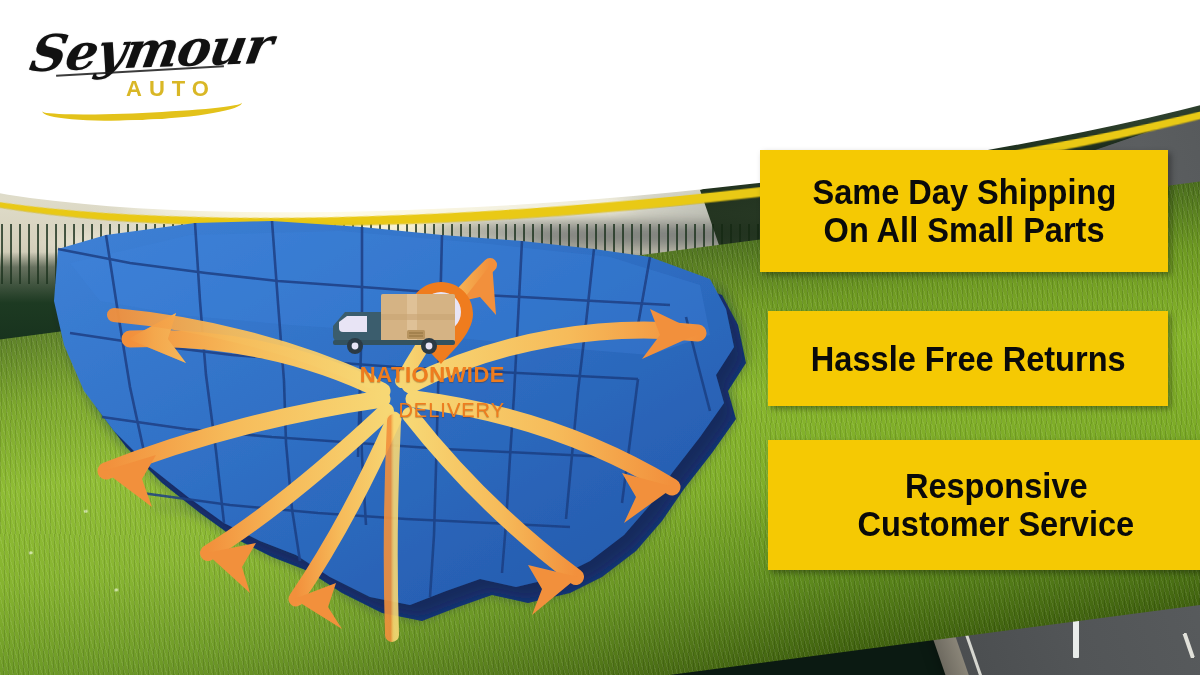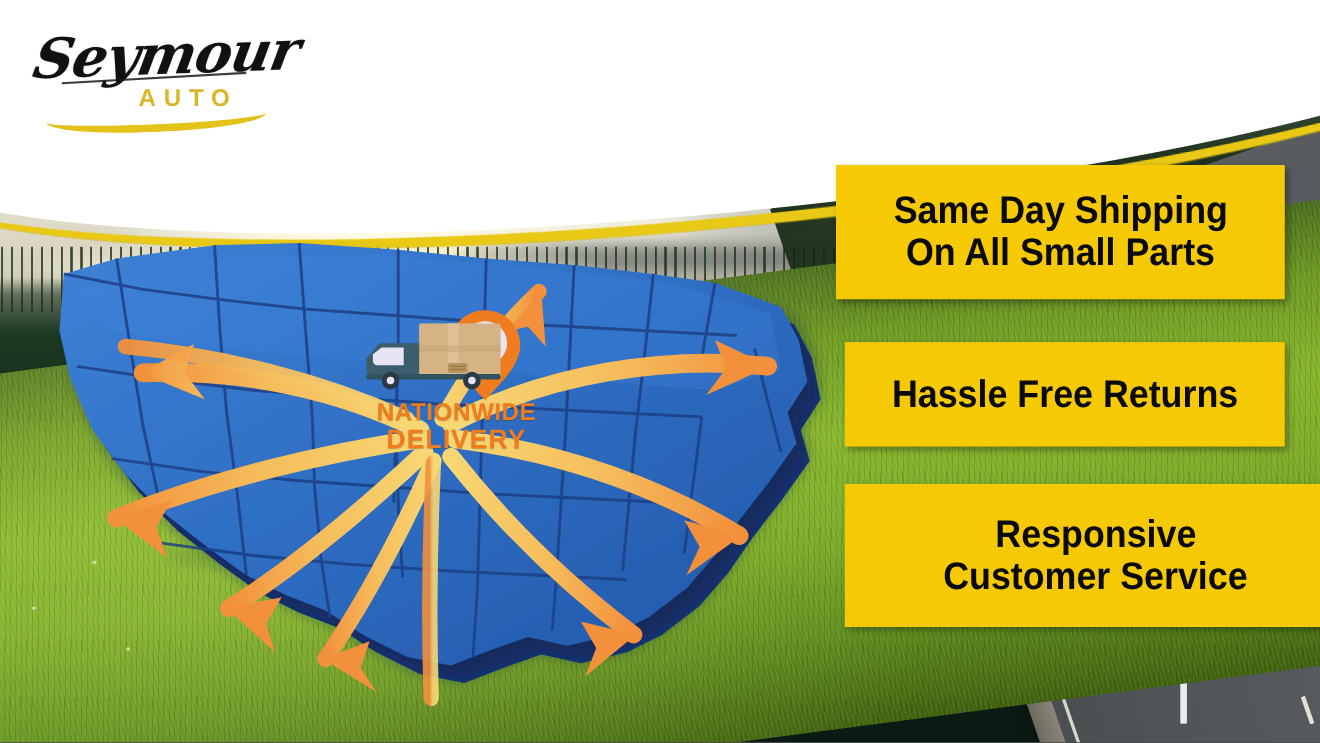--- a/index.html
+++ b/index.html
@@ -153,26 +153,26 @@
   }
 
   
   .mapwrap{ position:absolute; left:10px; top:205px; width:800px; height:450px; }
   .mapwrap svg{ display:block; overflow:visible; }
 
   
   .delivery{ position:absolute; left:325px; top:278px; width:180px; height:170px; }
   .delivery svg{ display:block; overflow:visible; }
   .deliv-text{
-    position:absolute; left:0; top:86px; width:180px; text-align:center;
+    position:absolute; left:0; top:86px; width:180px; text-align:right;
     line-height:1; color:#ef7c1e;
     text-shadow:0 1px 1px rgba(90,40,0,.35);
   }
   .deliv-text .t1{ font-size:22px; font-weight:700; letter-spacing:.5px; display:block; }
-  .deliv-text .t2{ font-size:24px; font-weight:700; letter-spacing:1px; display:block; margin-top:2px; }
+  .deliv-text .t2{ font-size:20px; font-weight:400; letter-spacing:1px; display:block; margin-top:14px; }
 
   
   .cta{
     position:absolute;
     background:#f5c903;
     display:flex; flex-direction:column;
     align-items:center; justify-content:center;
     color:#0a0a0a;
     font-weight:700;
     line-height:1.08;

